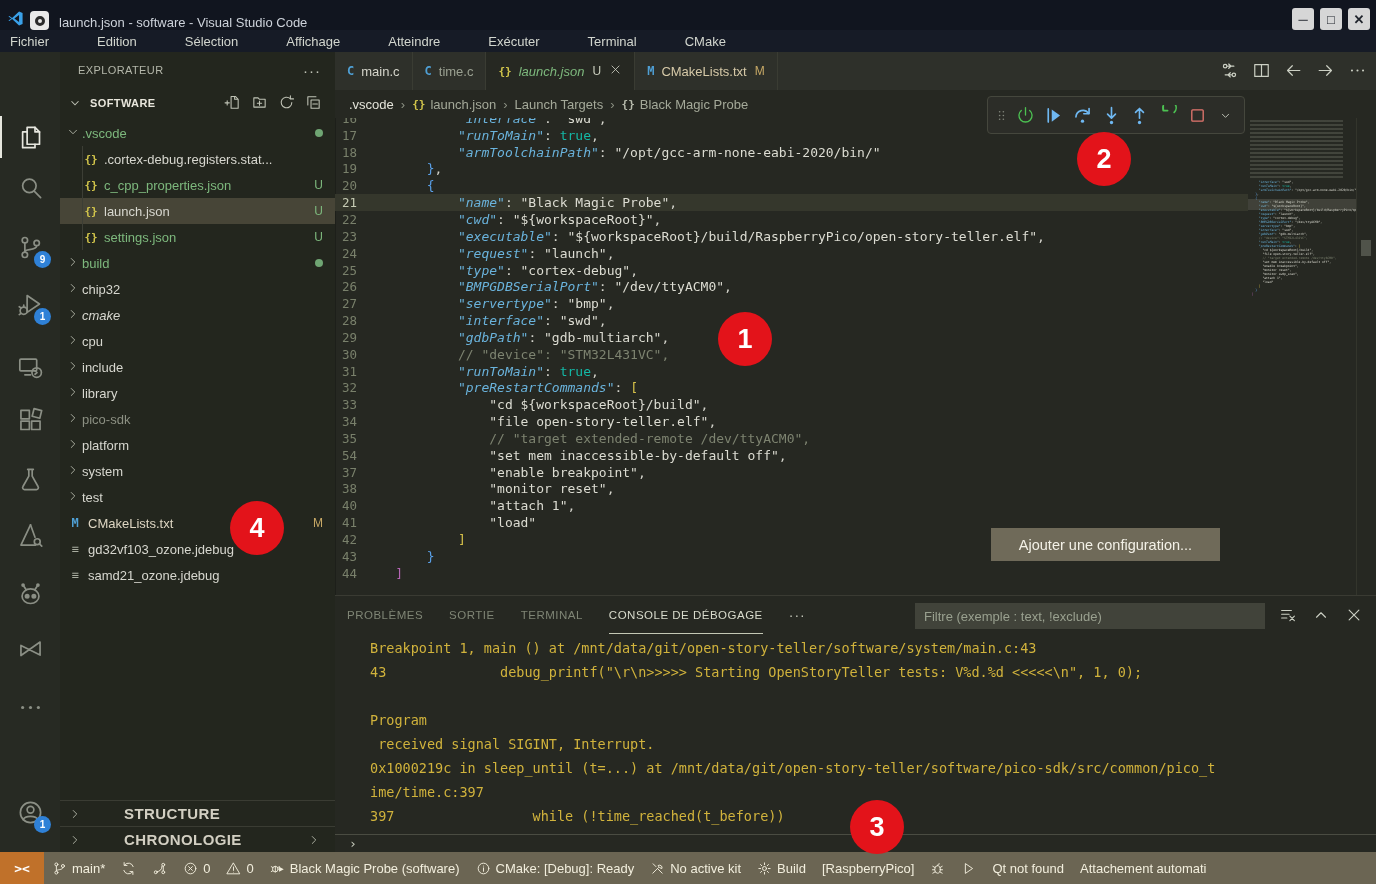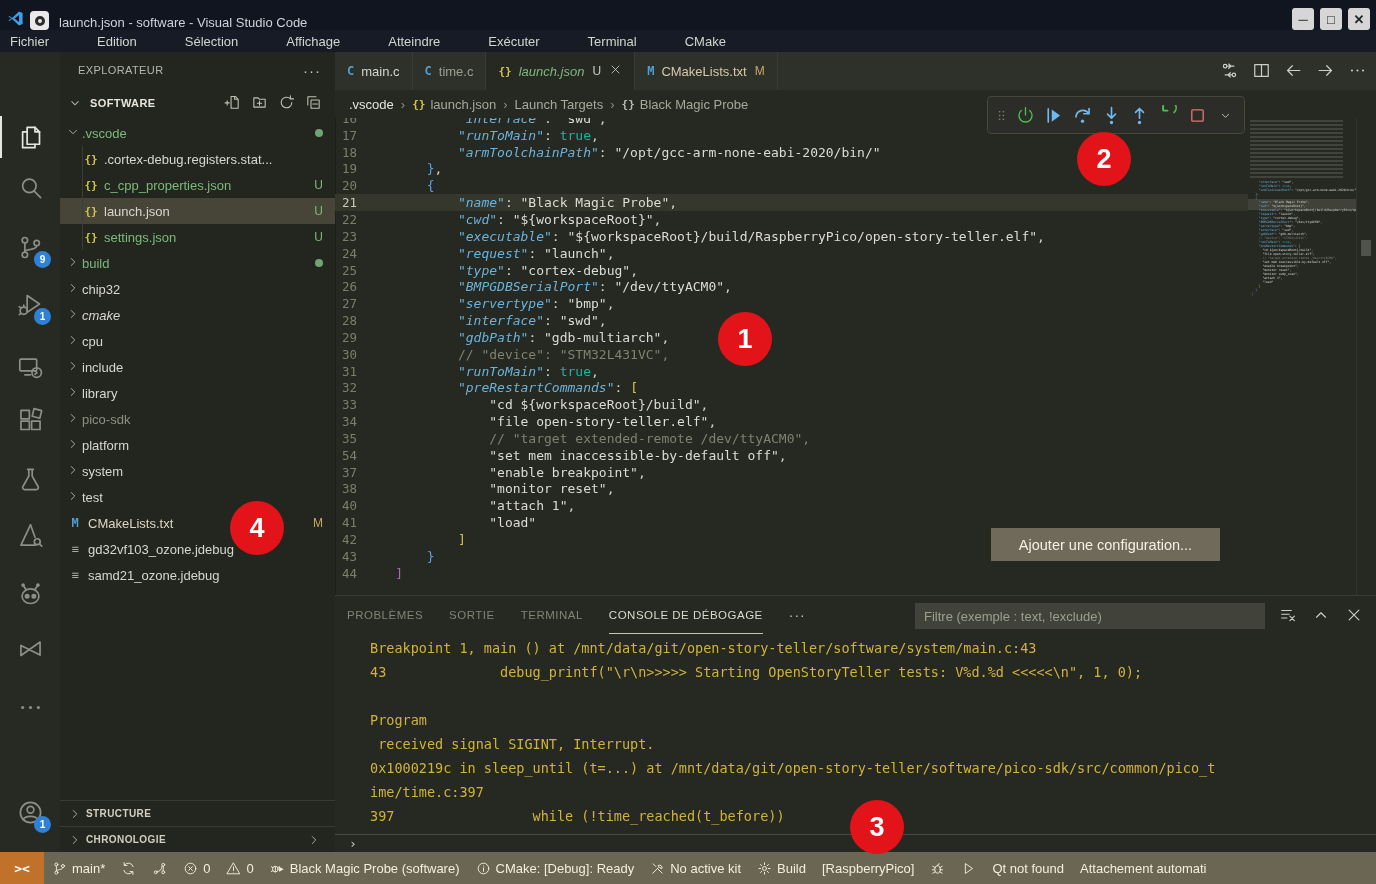--- a/index.html
+++ b/index.html
@@ -54,22 +54,22 @@
   .trow.d1::before { content:""; position:absolute; left:22px; top:0; bottom:0; width:1px; background:#3c3e35; }
   .ticon { width:18px; flex:0 0 18px; text-align:center; margin-right:4px; font-family:"DejaVu Sans Mono",monospace; }
   .ticon.json { color:#d3c64b; font-weight:bold; font-size:11px; }
   .ticon.m { color:#4f9fd4; font-weight:bold; font-size:12px; }
   .ticon.list { color:#a9ada0; font-size:12px; }
   .t-green { color:#7db87d; } .t-white { color:#d7d7cf; } .t-gray { color:#8c9083; } .t-tan { color:#ded6c3; }
   .tbadge { margin-left:auto; margin-right:12px; font-size:12px; }
   .tbadge.u { color:#7db87d; } .tbadge.m { color:#c8a966; }
   .tbadge.dot { width:8px; height:8px; border-radius:50%; background:#6fa573; }
   #sb-bottom { position:absolute; left:0; top:748px; width:275px; }
-  .sb-sec2 { height:26px; display:flex; align-items:center; font-size:10px; font-weight:bold; letter-spacing:.4px;
-    color:#d2cfc2; border-top:1px solid #3a3c33; padding-left:8px; cursor:pointer; }
+  .sb-sec2 { height:26px; display:flex; align-items:center; font-size:15px; font-weight:bold; letter-spacing:.4px;
+    color:#d2cfc2; border-top:1px solid #3a3c33; padding-left:8px; cursor:pointer;gap:38px; }
   .sb-sec2 svg { width:14px; height:14px; color:#b8bbae; margin-right:4px; }
   .sb-sec2 .rchev { margin-left:auto; margin-right:10px; }
 
   
   #tabstrip { position:absolute; left:335px; top:52px; width:1041px; height:38px; background:#2e302a; display:flex; }
   .tab { height:38px; display:flex; align-items:center; padding:0 12px; font-size:13px; color:#9aa091;
     background:#2e302a; border-right:1px solid #3a3c33; cursor:pointer; }
   .tab.active { background:#262822; color:#7db87d; }
   .tab .ticn { font-weight:bold; margin-right:7px; font-family:"DejaVu Sans Mono",monospace; }
   .tab .ticn.c { color:#4f9fd4; font-size:12px; }

